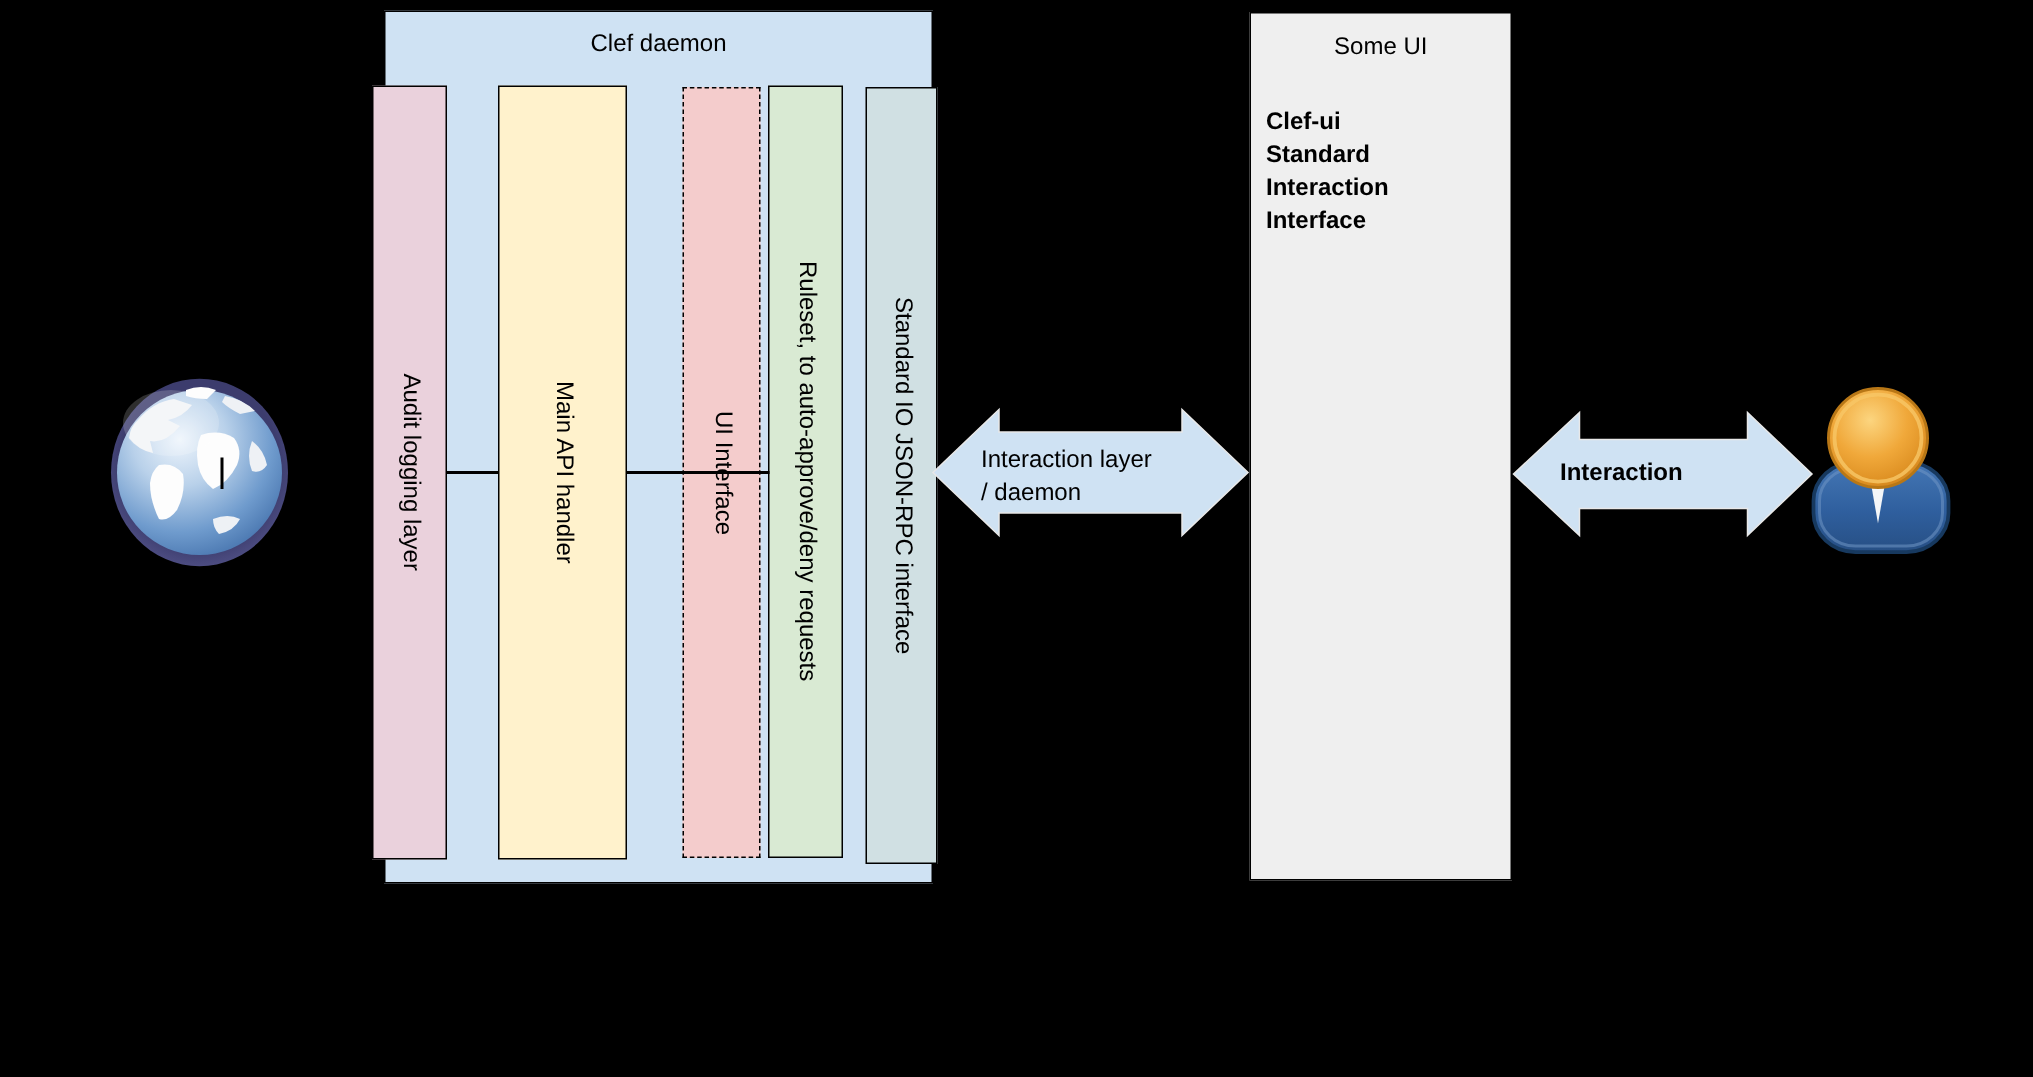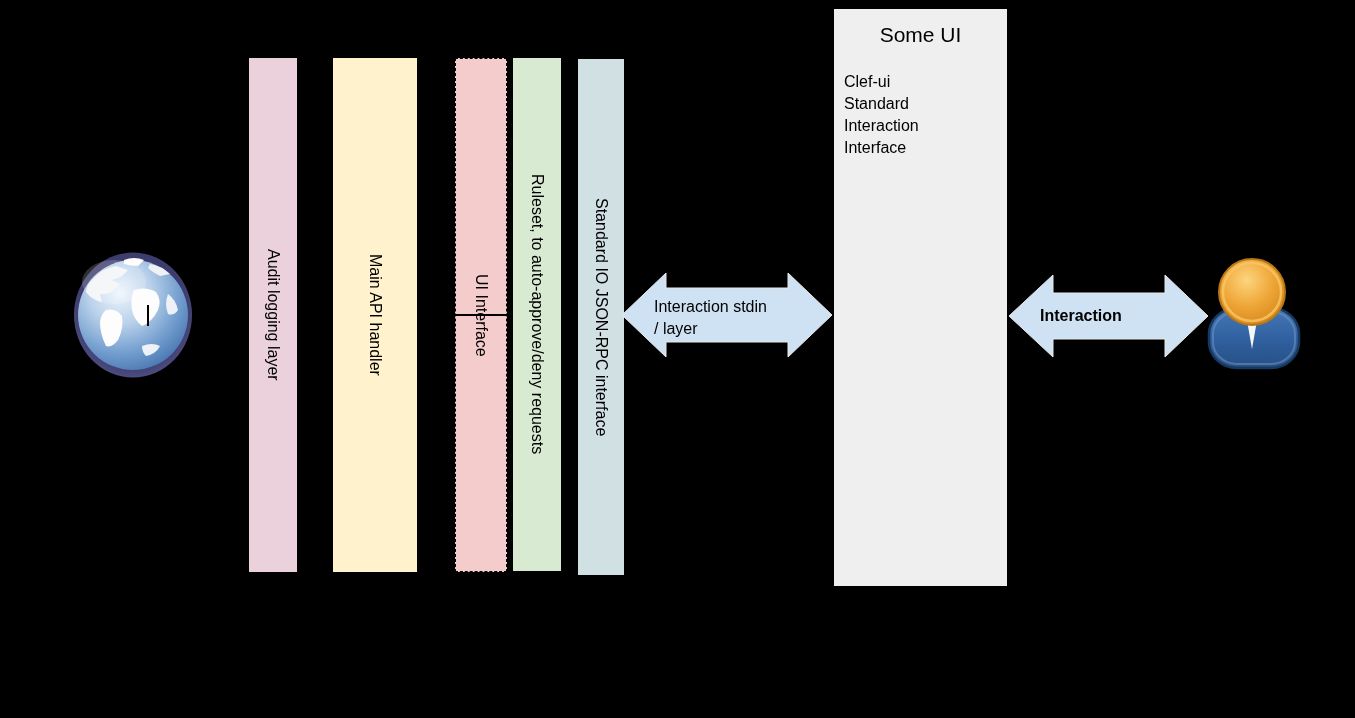--- a/index.html
+++ b/index.html
@@ -41,25 +41,25 @@
   .hline-right { left:418px; top:314px; width:95px;  z-index:4; }
   .globe-tick  { position:absolute; left:147px; top:305px; width:2px; height:21px; background:#000; z-index:6; }
 
   
   .someui-box {
     position:absolute; left:833px; top:8px; width:175px; height:579px;
     background:#efefef; border:1.5px solid #000; z-index:1;
   }
   .someui-title {
     position:absolute; left:0; top:14px; width:100%;
-    text-align:center; font-size:21px;
+    text-align:center; font-size:16px;
   }
   .someui-list {
     position:absolute; left:10px; top:62px; right:24px;
-    font-size:16px; line-height:22px; list-style:none;
+    font-size:16px; line-height:22px; list-style:none;font-weight:bold;
   }
 
   
   .arrow-wrap { position:absolute; z-index:5; }
   .arrow1 { left:620px; top:271px; width:214px; height:90px; }
   .arrow2 { left:1007px; top:272px; width:203px; height:88px;font-weight:bold; }
   .arrow-label {
     position:absolute; font-size:16px; line-height:22px; color:#000; white-space:nowrap;
   }
   .arrow1 .arrow-label { left:34px; top:25px; }
@@ -101,20 +101,23 @@
         <path d="M70,96 Q80,92 88,96 Q84,104 74,106 Q70,102 70,96 Z" fill="#eef1f5"></path>
       </g>
       <ellipse cx="42" cy="32" rx="32" ry="22" fill="#ffffff" opacity="0.18"></ellipse>
     </svg>
   </div>
   <div class="globe-tick"></div>
 
   <div class="hline hline-left"></div>
   <div class="hline hline-right"></div>
 
+  <div class="clef-box">
+    <div class="clef-title">Clef daemon</div>
+  </div>
 
   <div class="bar bar-audit">
     <span class="vlabel">Audit logging layer</span>
   </div>
   <div class="bar bar-api">
     <span class="vlabel">Main API handler</span>
   </div>
   <div class="bar bar-ui">
     <span class="vlabel">UI Interface</span>
   </div>
@@ -123,22 +126,22 @@
   </div>
   <div class="bar bar-stdio">
     <span class="vlabel">Standard IO JSON-RPC interface</span>
   </div>
 
   <div class="arrow-wrap arrow1">
     <svg width="214" height="90" viewBox="0 0 214 90">
       <polygon points="2,44 46,2 46,17 168,17 168,2 212,44 168,86 168,71 46,71 46,86" fill="#cfe2f3" stroke="#e8e8e8" stroke-width="1"></polygon>
     </svg>
     <div class="arrow-label">
-      <div>Interaction stdin</div>
-      <div>/ layer</div>
+      <div>Interaction layer</div>
+      <div>/ daemon</div>
     </div>
   </div>
 
   <div class="someui-box">
     <div class="someui-title">Some UI</div>
     <ul class="someui-list">
       <li>Clef-ui</li>
       <li>Standard</li>
       <li>Interaction</li>
       <li>Interface</li>

